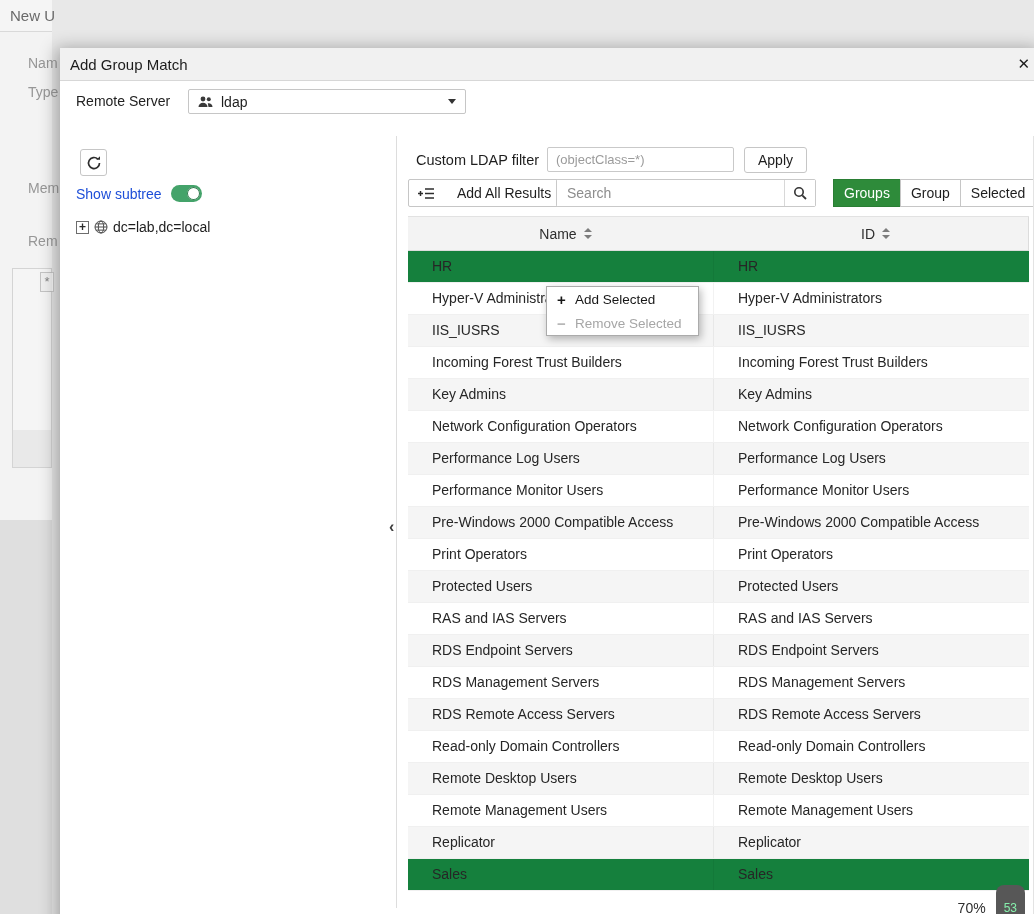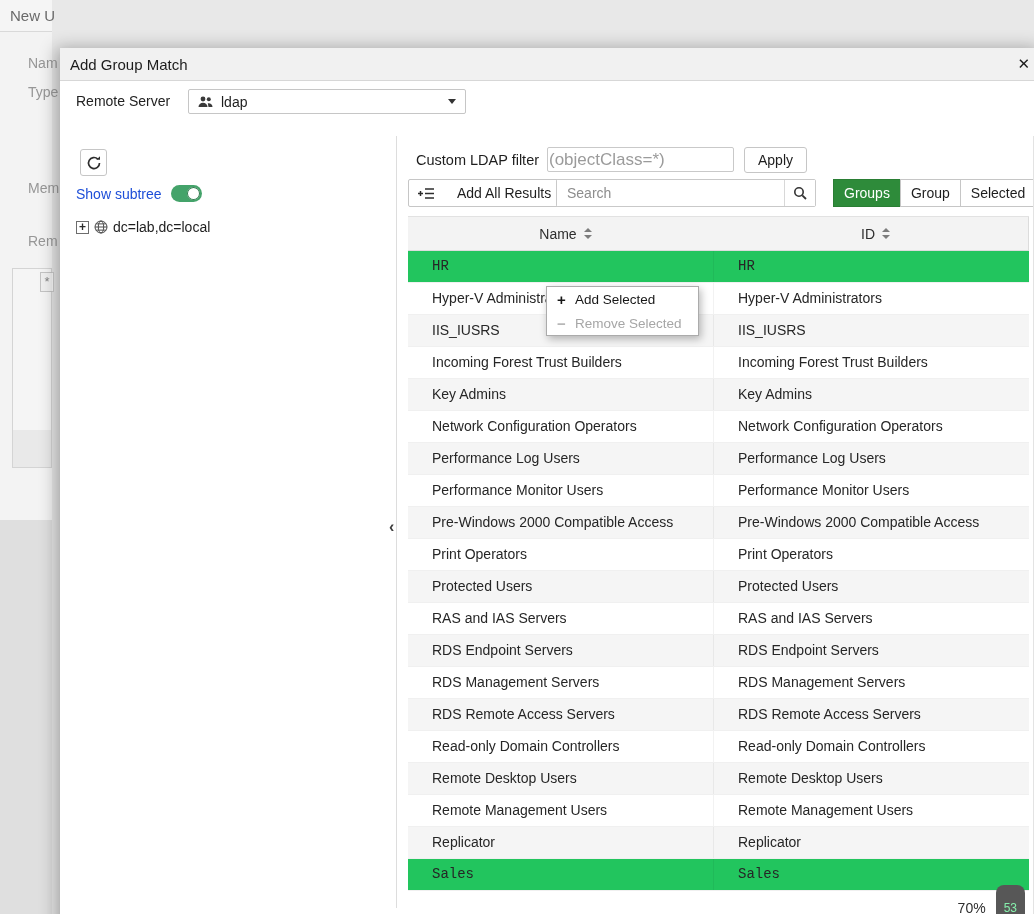--- a/index.html
+++ b/index.html
@@ -47,21 +47,21 @@
   .expander { width:13px; height:13px; border:1px solid #6d6d6d; background:#fff; color:#2b2b2b; font-size:12px; line-height:10px;
               text-align:center; font-weight:bold; }
 
   
   .splitter { position:absolute; left:336px; top:88px; width:1px; height:772px; background:#ddd; }
   .collapse { position:absolute; left:329px; top:470px; font-size:16px; color:#3d3d3d; font-weight:bold; cursor:pointer; }
 
   
   .filter-label { position:absolute; left:356px; top:104px; font-size:14.5px; color:#1e1e1e; }
   .filter-input { position:absolute; left:487px; top:99px; width:187px; height:25px; border:1px solid #c9c9c9; border-radius:2px;
-                  padding:0 1px; font-size:17px; color:#333; font-family:inherit; }
+                  padding:0 8px; font-size:13px; color:#333; font-family:inherit; }
   .filter-input::placeholder { color:#9b9b9b; }
   .btn-plain { background:#fff; border:1px solid #c6c6c6; border-radius:3px; font-size:14px; color:#1e1e1e; font-family:inherit; cursor:pointer; }
   .apply-btn { position:absolute; left:684px; top:99px; height:26px; padding:0 13px; }
   .addall-btn { position:absolute; left:348px; top:131px; height:28px; padding:0 12px 0 9px; border-radius:2px;
                 display:flex; align-items:center; gap:23px; }
   .search-wrap { position:absolute; left:496px; top:131px; width:260px; height:28px; border:1px solid #c9c9c9; border-radius:2px;
                  background:#fff; display:flex; }
   .search-input { flex:1; border:none; outline:none; padding:0 10px; font-size:14px; color:#333; font-family:inherit; }
   .search-input::placeholder { color:#8d8d8d; }
   .search-btn { width:31px; border:none; border-left:1px solid #d8d8d8; background:#fff; display:flex; align-items:center; justify-content:center; cursor:pointer; }
@@ -75,21 +75,21 @@
   .grid { position:absolute; left:348px; top:168px; width:621px; }
   .grid-head { display:flex; height:35px; background:#f3f3f3; border-top:1px solid #e2e2e2; border-bottom:1px solid #dcdcdc; }
   .gh-cell { display:flex; align-items:center; justify-content:center; gap:7px; font-size:14px; color:#2e2e2e; cursor:pointer; }
   .gh-cell.c1 { width:306px; border-right:1px solid #dcdcdc; }
   .gh-cell.c2 { flex:1; }
   .sort-icon { display:inline-flex; flex-direction:column; align-items:center; }
   .tri-up { width:0; height:0; border-left:4px solid transparent; border-right:4px solid transparent; border-bottom:4.5px solid #7c7c7c; }
   .tri-down { width:0; height:0; border-left:4px solid transparent; border-right:4px solid transparent; border-top:4.5px solid #7c7c7c; margin-top:2.5px; }
   .grid-body .t-row { display:flex; height:32px; border-bottom:1px solid #f0f0f0; background:#fff; cursor:pointer; }
   .grid-body .t-row:nth-child(odd) { background:#f5f5f5; }
-  .grid-body .t-row.selected { background:#22c55e;font-family:Liberation Mono, monospace; }
+  .grid-body .t-row.selected { background:#15803d; }
   .t-cell { line-height:31px; font-size:14px; color:#262626; padding-left:24px; white-space:nowrap; overflow:hidden; }
   .t-cell.c1 { width:306px; border-right:1px solid rgba(0,0,0,0.05); }
   .t-cell.c2 { flex:1; }
 
   
   .status-bar { position:absolute; left:348px; top:845px; width:621px; height:30px; display:flex; align-items:center;
                 justify-content:flex-end; gap:10px; padding-right:4px; font-size:14px; color:#2e2e2e; }
   .count-badge { background:#575757; color:#86efac; font-size:12px; padding:16px 8px; border-radius:8px; line-height:14px; }
 
   

